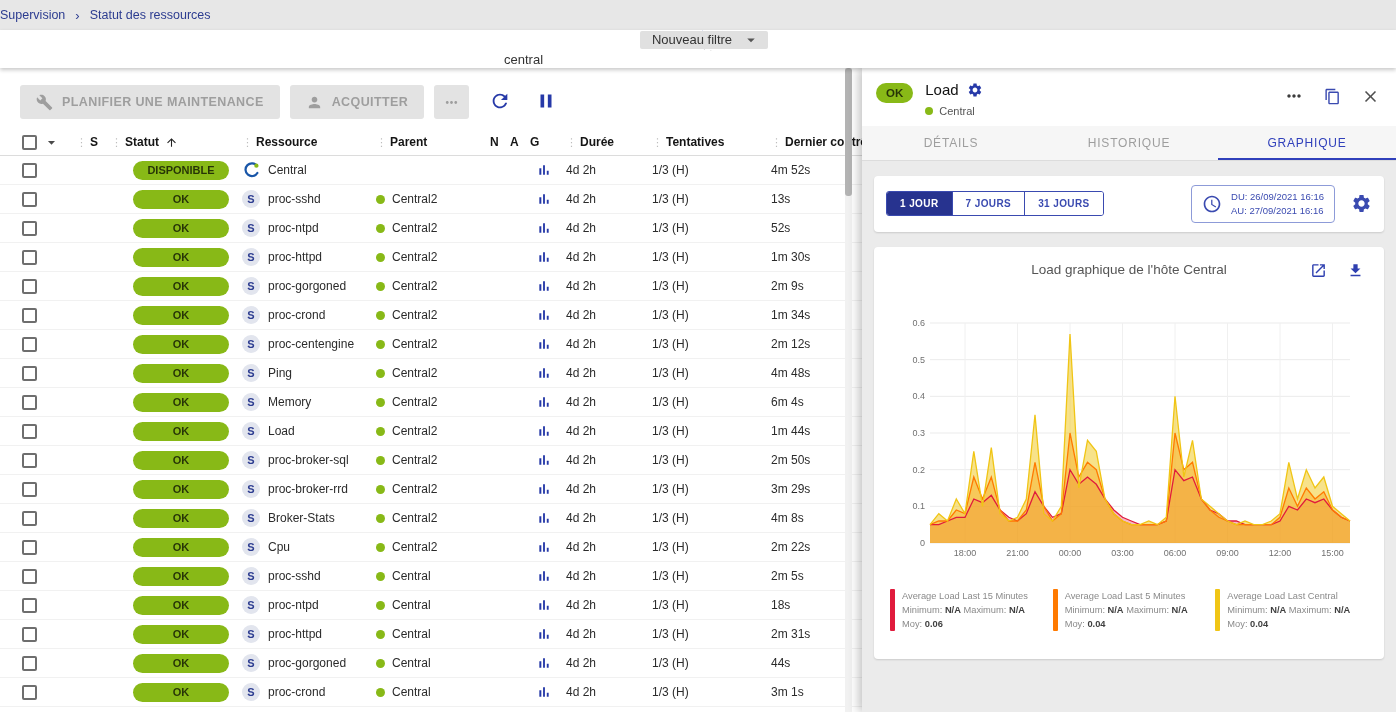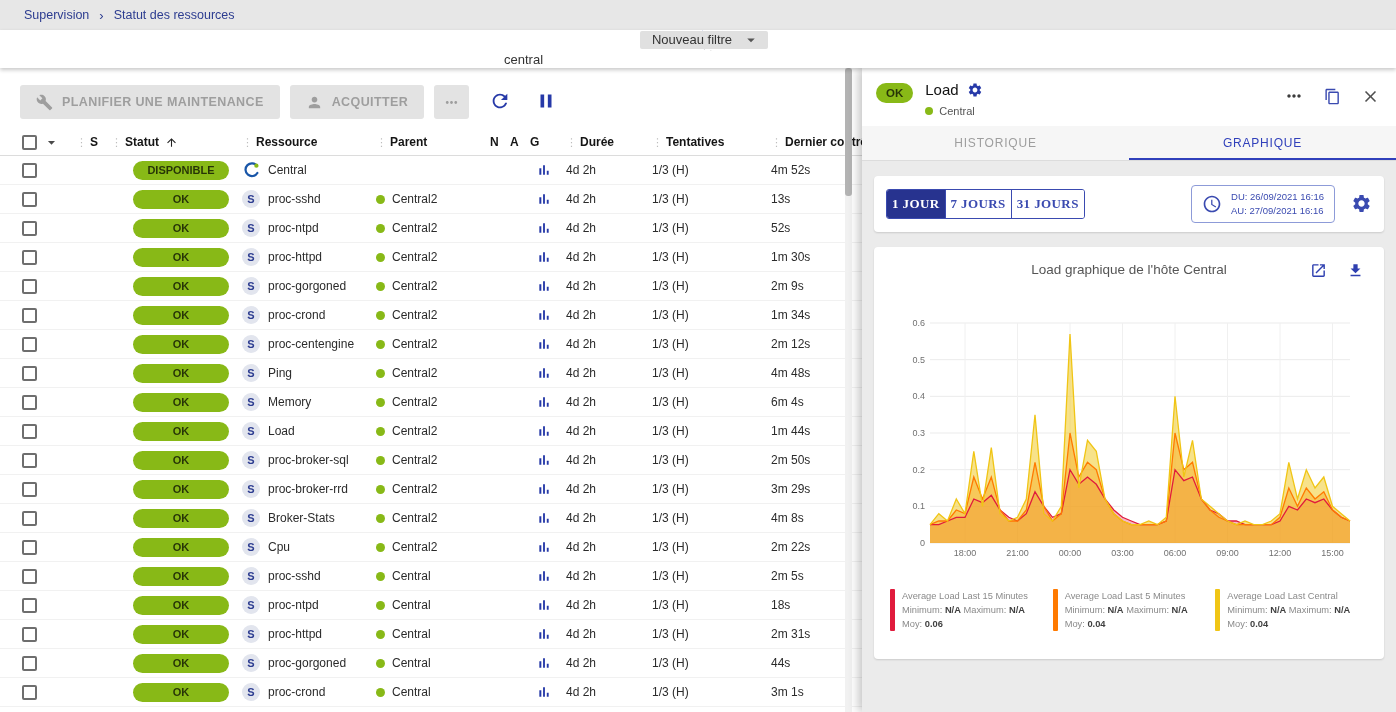--- a/index.html
+++ b/index.html
@@ -1,21 +1,21 @@
 <!DOCTYPE html>
 <html><head>
 <meta charset="utf-8">
 <style>
   * { box-sizing: border-box; }
   html,body { margin:0; padding:0; width:1396px; height:712px; overflow:hidden;
     font-family:"Liberation Sans", sans-serif; background:#fff; }
 
   
   .breadcrumb-bar { height:30px; background:#e7e7e7; display:flex; align-items:center;
-    padding-left:24px; gap:10px; font-size:12.5px; color:#2c3c90; }
+    gap:10px; font-size:12.5px; color:#2c3c90; }
   .bc-sep { color:#2c3c90; font-size:13px; }
   .bc-item { cursor:pointer; }
 
   .filter-bar { height:38px; background:#fff; display:flex; align-items:center;
     padding:0 12px 0 24px; box-shadow:0 2px 4px rgba(0,0,0,0.22); position:relative; z-index:6;flex-direction:column; }
   .main-gear { width:23px; height:23px; fill:#2639a8; margin:0 8px 0 4px; cursor:pointer; }
   .new-filter { background:#e0e0e0; height:29px; display:flex; align-items:center; gap:10px;
     padding:0 8px 0 12px; font-size:13px; color:#333; border-radius:2px; cursor:pointer; }
   .new-filter svg { width:18px; height:18px; fill:#555; }
   .tune-icon { width:20px; height:20px; fill:#2639a8; margin:0 10px; cursor:pointer; }
@@ -94,22 +94,22 @@
 
   .tabs { display:flex; background:#f6f6f6; border-bottom:1px solid #dcdcdc; }
   .tab { flex:1; text-align:center; padding:10px 0 8px; font-size:12px; letter-spacing:.8px;
     color:#9e9e9e; border-bottom:2px solid transparent; cursor:pointer; }
   .tab.active { color:#3040bb; border-bottom-color:#3040bb; }
 
   .panel-body { flex:1; padding:15px 12px; overflow:hidden; }
   .card { background:#fff; border-radius:4px; box-shadow:0 1px 2px rgba(0,0,0,.14); }
   .card.timebar { display:flex; align-items:center; padding:9px 12px; }
   .toggle-group { display:flex; border:1px solid #3a4ab0; border-radius:3px; overflow:hidden; }
-  .toggle-btn { padding:6px 5px; font-size:13px; font-weight:bold; color:#3a4ab0; background:#fff;
-    border:none; border-left:1px solid #3a4ab0; letter-spacing:.4px; font-family:Liberation Serif, serif; cursor:pointer; }
+  .toggle-btn { padding:6px 13px; font-size:10px; font-weight:bold; color:#3a4ab0; background:#fff;
+    border:none; border-left:1px solid #3a4ab0; letter-spacing:.4px; font-family:Liberation Sans, sans-serif; cursor:pointer; }
   .toggle-btn:first-child { border-left:none; }
   .toggle-btn.selected { background:#27338f; color:#fff; }
   .daterange { display:flex; align-items:center; gap:9px; border:1px solid #8d9bd8; border-radius:4px;
     padding:4px 10px; margin-left:auto; cursor:pointer; }
   .daterange svg { width:20px; height:20px; fill:#3a4ab0; }
   .daterange .lines { font-size:9.5px; color:#3a4ab0; line-height:1.45; }
   .gear-small { width:21px; height:21px; fill:#3a4ab0; margin-left:16px; cursor:pointer; }
 
   .card.graph { margin-top:15px; padding:15px 10px 12px; position:relative; min-height:412px; }
   .graph-title { text-align:center; font-size:13.5px; color:#555; }
@@ -777,20 +777,21 @@
         <svg class="copy-icon" viewBox="0 0 24 24">
             <path d="M16 1H4c-1.1 0-2 .9-2 2v14h2V3h12V1zm3 4H8c-1.1 0-2 .9-2 2v14c0 1.1.9 2 2 2h11c1.1 0 2-.9 2-2V7c0-1.1-.9-2-2-2zm0 16H8V7h11v14z"></path>
           </svg>
         <svg class="close-icon" viewBox="0 0 24 24">
             <path d="M19 6.41L17.59 5 12 10.59 6.41 5 5 6.41 10.59 12 5 17.59 6.41 19 12 13.41 17.59 19 19 17.59 13.41 12z"></path>
           </svg>
       </div>
     </div>
 
     <div class="tabs">
+      <div class="tab">DÉTAILS</div>
       <div class="tab">HISTORIQUE</div>
       <div class="tab active">GRAPHIQUE</div>
     </div>
 
     <div class="panel-body">
       <div class="card timebar">
         <div class="toggle-group">
           <button class="toggle-btn selected">1 JOUR</button>
           <button class="toggle-btn">7 JOURS</button>
           <button class="toggle-btn">31 JOURS</button>

